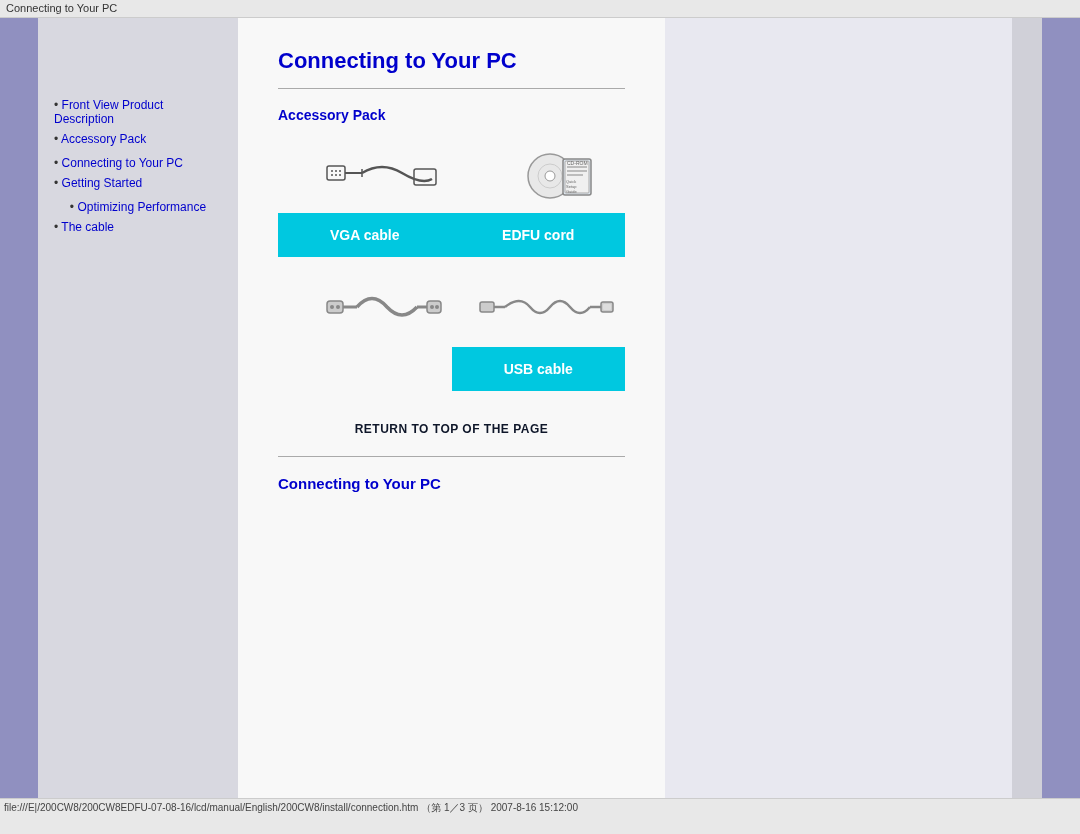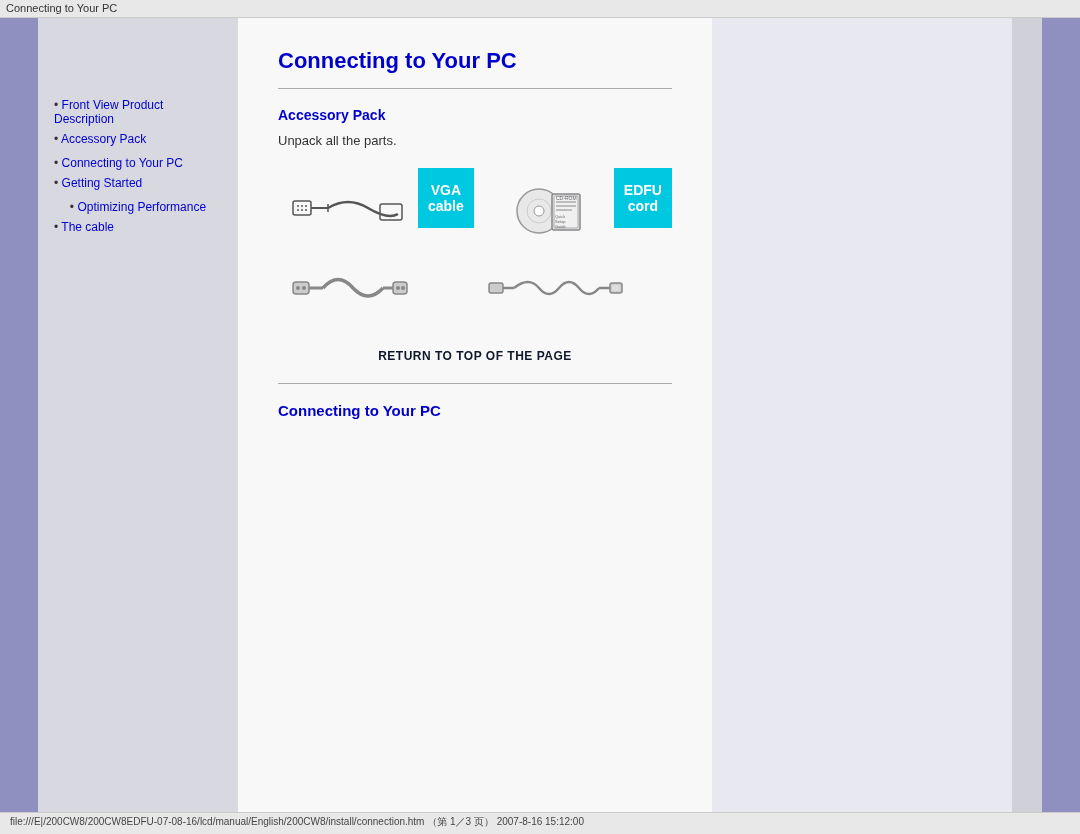--- a/index.html
+++ b/index.html
@@ -85,22 +85,22 @@
       margin-bottom: 20px;
     }
     .accessories-grid {
       display: grid;
       grid-template-columns: 1fr 1fr;
       gap: 0;
       margin-bottom: 20px;
     }
     .accessory-cell {
       display: flex;
-      flex-direction: row;
-      align-items: flex-start;
+      flex-direction: column;
+      align-items: flex-end;
     }
     .accessory-image {
       height: 80px;
       display: flex;
       align-items: center;
       justify-content: center;
       padding: 10px;
     }
     .accessory-label {
       width: 100%;
@@ -138,24 +138,24 @@
       width: 38px;
       background: #9090c0;
     }
     .right-padding {
       width: 30px;
       background: #d0d0d8;
     }
     .status-bar {
       background: #e8e8e8;
       border-top: 1px solid #ccc;
-      padding: 2px 10px;
+      padding: 2px 4px;
       font-size: 10px;
       color: #444;
-      height: 22px;
+      height: 36px;
     }
 
     
     .vga-icon svg, .power-cord-icon svg, .edfu-icon svg, .usb-cable-icon svg {
       display: block;
     }
   </style>
 </head>
 <body>
 
@@ -189,21 +189,20 @@
     </ul>
   </div>
 
   <div class="content-area">
     <div class="content-inner">
 
       <div class="page-title">Connecting to Your PC</div>
       <hr class="divider">
 
       <div class="section-title">Accessory Pack</div>
-      <p class="unpack-text">Unpack all the parts.</p>
 
       <div class="accessories-grid">
 
         <div class="accessory-cell">
           <div class="accessory-image vga-icon">
             <svg width="120" height="65" viewBox="0 0 120 65">
 
               <rect x="5" y="25" width="18" height="14" rx="2" fill="none" stroke="#555" stroke-width="1.5"></rect>
               <line x1="23" y1="32" x2="40" y2="32" stroke="#555" stroke-width="2"></line>
               <line x1="40" y1="28" x2="40" y2="36" stroke="#555" stroke-width="1.5"></line>
@@ -265,20 +264,21 @@
             <svg width="140" height="65" viewBox="0 0 140 65">
 
               <rect x="5" y="27" width="14" height="10" rx="2" fill="#ccc" stroke="#888" stroke-width="1.5"></rect>
               <line x1="19" y1="32" x2="30" y2="32" stroke="#888" stroke-width="2.5"></line>
               <path d="M30 32 Q45 20 55 32 Q65 44 75 32 Q85 20 95 32 Q105 44 115 32" fill="none" stroke="#888" stroke-width="2.5"></path>
               <line x1="115" y1="32" x2="126" y2="32" stroke="#888" stroke-width="2.5"></line>
               <rect x="126" y="27" width="12" height="10" rx="2" fill="#ccc" stroke="#888" stroke-width="1.5"></rect>
               <rect x="128" y="29" width="8" height="6" rx="1" fill="#ddd"></rect>
             </svg>
           </div>
+          <div class="accessory-label">USB cable</div>
         </div>
       </div>
 
       <div class="return-link">
         <a href="#">RETURN TO TOP OF THE PAGE</a>
       </div>
 
       <hr class="second-divider">
 
       <div class="connecting-title">Connecting to Your PC</div>

